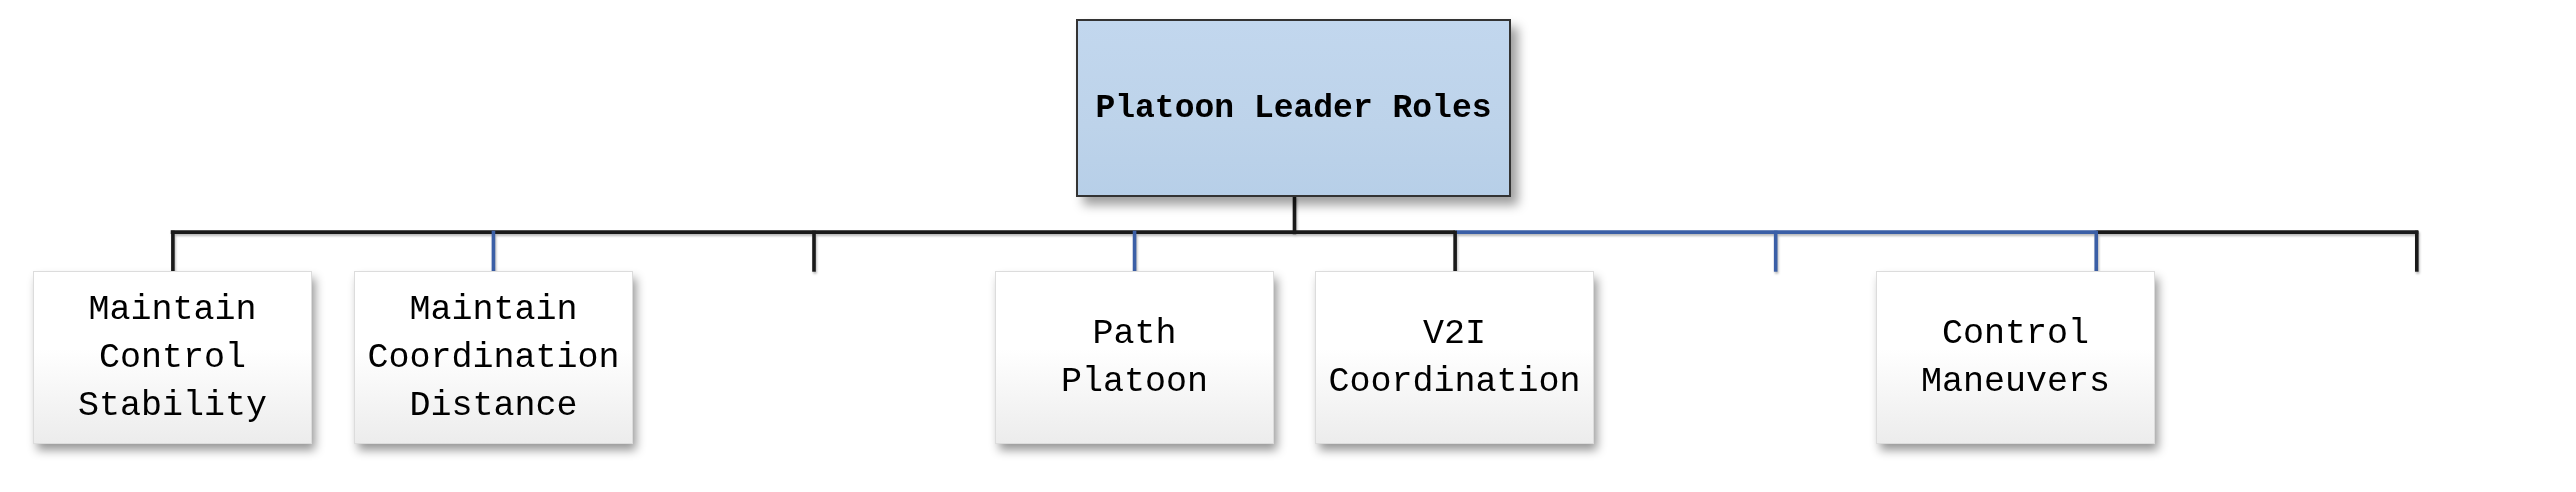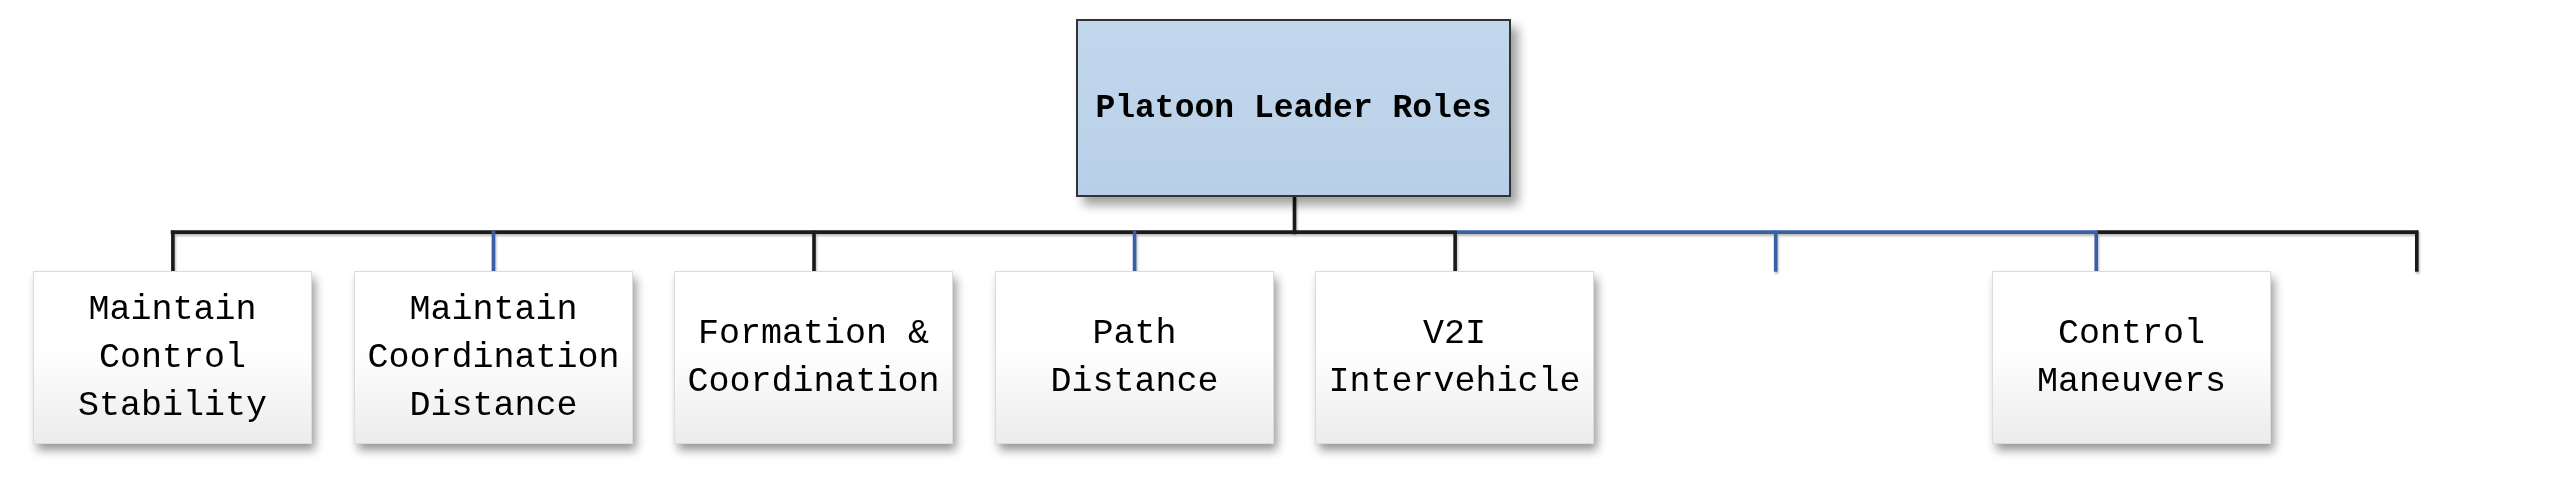--- a/index.html
+++ b/index.html
@@ -82,27 +82,24 @@
   <div class="root-box">
     <span>Platoon Leader Roles</span>
   </div>
 
   <div class="child-box" style="left:33px">
     <span>Maintain Control Stability</span>
   </div>
   <div class="child-box" style="left:354px">
     <span>Maintain Coordination Distance</span>
   </div>
-  <div class="child-box" style="left:674px">
-    <span>Formation &amp; Coordination</span>
-  </div>
   <div class="child-box" style="left:995px">
-    <span>Path Distance</span>
+    <span>Path Platoon</span>
   </div>
   <div class="child-box" style="left:1315px">
-    <span>V2I Intervehicle</span>
+    <span>V2I Coordination</span>
   </div>
-  <div class="child-box" style="left:1992px">
+  <div class="child-box" style="left:1876px">
     <span>Control Maneuvers</span>
   </div>
 
 </div>
 
 
 </body></html>

